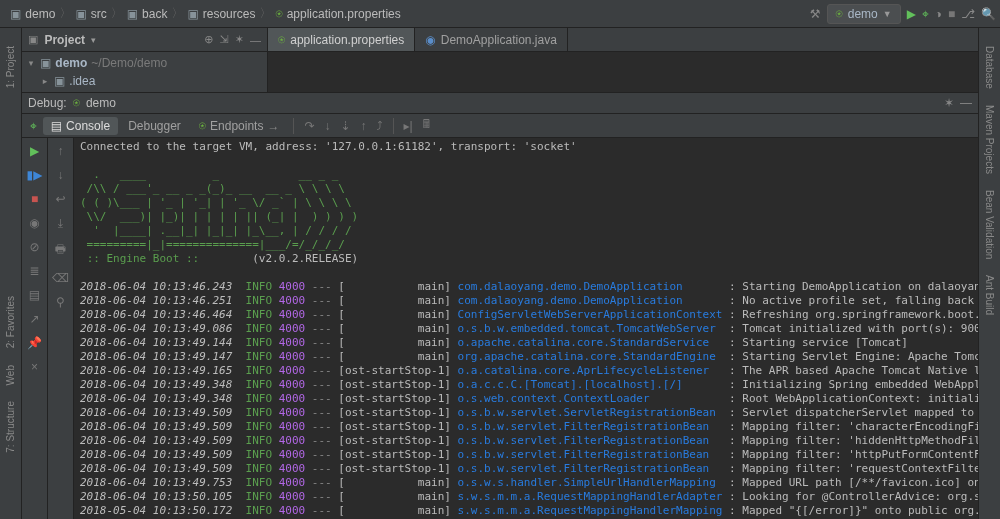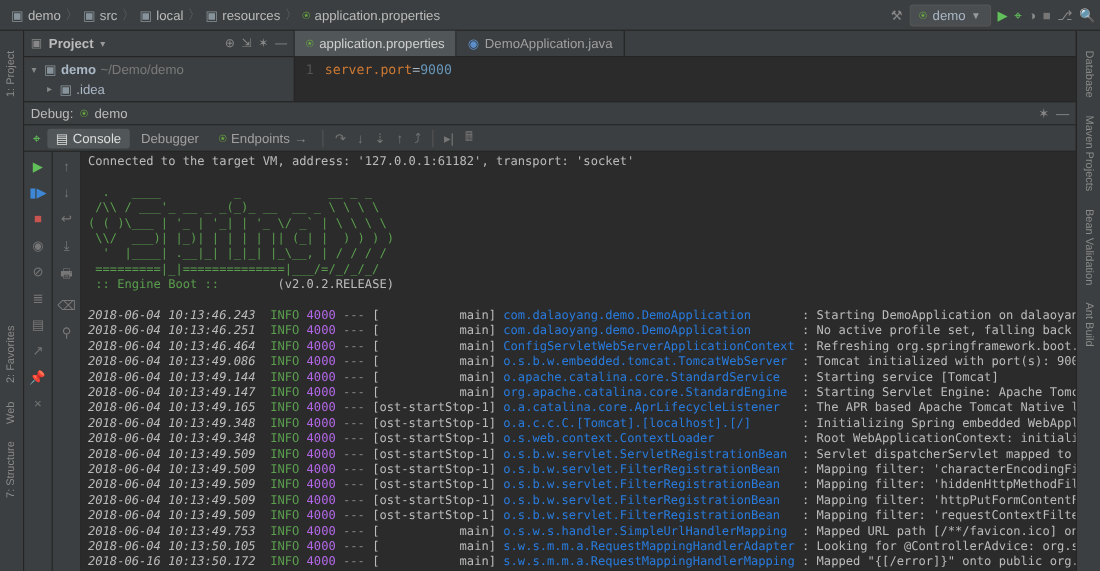--- a/index.html
+++ b/index.html
@@ -156,21 +156,21 @@
 
 <div class="topbar">
   <div class="crumb">
     <span class="folder-icn">▣</span>
     <span>demo</span>
     <span class="sep">〉</span>
     <span class="folder-icn">▣</span>
     <span>src</span>
     <span class="sep">〉</span>
     <span class="folder-icn">▣</span>
-    <span>local</span>
+    <span>back</span>
     <span class="sep">〉</span>
     <span class="folder-icn">▣</span>
     <span>resources</span>
     <span class="sep">〉</span>
     <span class="spring-icn">⍟</span>
     <span>application.properties</span>
   </div>
   <div class="filler"></div>
   <div class="right">
     <span class="icn">⚒</span>
@@ -227,23 +227,20 @@
         <div class="editor-tabs">
           <div class="editor-tab active">
             <span class="spring-icn">⍟</span>
             <span>application.properties</span>
           </div>
           <div class="editor-tab">
             <span style="color:#5a8dc9">◉</span>
             <span>DemoApplication.java</span>
           </div>
         </div>
-        <div class="editor-content">
-          <span style="color:#555; margin-right:10px;">1</span><span class="key">server.port</span><span>=</span><span class="val">9000</span>
-        </div>
       </div>
     </div>
 
     <div class="debug-bar">
       <span class="lbl">Debug:</span>
       <span class="spring-icn">⍟</span>
       <span>demo</span>
       <div class="spacer"></div>
       <span class="icn">✶</span>
       <span class="icn">—</span>
@@ -313,21 +310,21 @@
 <span class="log"><span class="ts">2018-06-04 10:13:49.165</span>  <span class="lvl">INFO</span> <span class="pid">4000</span> <span class="dash">--- </span><span class="thr">[ost-startStop-1]</span> <span class="logger">o.a.catalina.core.AprLifecycleListener  </span> <span class="msg">: The APR based Apache Tomcat Native library which allows optimal pe</span></span>
 <span class="log"><span class="ts">2018-06-04 10:13:49.348</span>  <span class="lvl">INFO</span> <span class="pid">4000</span> <span class="dash">--- </span><span class="thr">[ost-startStop-1]</span> <span class="logger">o.a.c.c.C.[Tomcat].[localhost].[/]      </span> <span class="msg">: Initializing Spring embedded WebApplicationContext</span></span>
 <span class="log"><span class="ts">2018-06-04 10:13:49.348</span>  <span class="lvl">INFO</span> <span class="pid">4000</span> <span class="dash">--- </span><span class="thr">[ost-startStop-1]</span> <span class="logger">o.s.web.context.ContextLoader           </span> <span class="msg">: Root WebApplicationContext: initialization completed in 2889 ms</span></span>
 <span class="log"><span class="ts">2018-06-04 10:13:49.509</span>  <span class="lvl">INFO</span> <span class="pid">4000</span> <span class="dash">--- </span><span class="thr">[ost-startStop-1]</span> <span class="logger">o.s.b.w.servlet.ServletRegistrationBean </span> <span class="msg">: Servlet dispatcherServlet mapped to [/]</span></span>
 <span class="log"><span class="ts">2018-06-04 10:13:49.509</span>  <span class="lvl">INFO</span> <span class="pid">4000</span> <span class="dash">--- </span><span class="thr">[ost-startStop-1]</span> <span class="logger">o.s.b.w.servlet.FilterRegistrationBean  </span> <span class="msg">: Mapping filter: 'characterEncodingFilter' to: [/*]</span></span>
 <span class="log"><span class="ts">2018-06-04 10:13:49.509</span>  <span class="lvl">INFO</span> <span class="pid">4000</span> <span class="dash">--- </span><span class="thr">[ost-startStop-1]</span> <span class="logger">o.s.b.w.servlet.FilterRegistrationBean  </span> <span class="msg">: Mapping filter: 'hiddenHttpMethodFilter' to: [/*]</span></span>
 <span class="log"><span class="ts">2018-06-04 10:13:49.509</span>  <span class="lvl">INFO</span> <span class="pid">4000</span> <span class="dash">--- </span><span class="thr">[ost-startStop-1]</span> <span class="logger">o.s.b.w.servlet.FilterRegistrationBean  </span> <span class="msg">: Mapping filter: 'httpPutFormContentFilter' to: [/*]</span></span>
 <span class="log"><span class="ts">2018-06-04 10:13:49.509</span>  <span class="lvl">INFO</span> <span class="pid">4000</span> <span class="dash">--- </span><span class="thr">[ost-startStop-1]</span> <span class="logger">o.s.b.w.servlet.FilterRegistrationBean  </span> <span class="msg">: Mapping filter: 'requestContextFilter' to: [/*]</span></span>
 <span class="log"><span class="ts">2018-06-04 10:13:49.753</span>  <span class="lvl">INFO</span> <span class="pid">4000</span> <span class="dash">--- </span><span class="thr">[           main]</span> <span class="logger">o.s.w.s.handler.SimpleUrlHandlerMapping </span> <span class="msg">: Mapped URL path [/**/favicon.ico] onto handler of type [class org.</span></span>
 <span class="log"><span class="ts">2018-06-04 10:13:50.105</span>  <span class="lvl">INFO</span> <span class="pid">4000</span> <span class="dash">--- </span><span class="thr">[           main]</span> <span class="logger">s.w.s.m.m.a.RequestMappingHandlerAdapter</span> <span class="msg">: Looking for @ControllerAdvice: org.springframework.boot.web.servle</span></span>
-<span class="log"><span class="ts">2018-06-16 10:13:50.172</span>  <span class="lvl">INFO</span> <span class="pid">4000</span> <span class="dash">--- </span><span class="thr">[           main]</span> <span class="logger">s.w.s.m.m.a.RequestMappingHandlerMapping</span> <span class="msg">: Mapped "{[/error]}" onto public org.springframework.http.ResponseE</span></span>
+<span class="log"><span class="ts">2018-05-04 10:13:50.172</span>  <span class="lvl">INFO</span> <span class="pid">4000</span> <span class="dash">--- </span><span class="thr">[           main]</span> <span class="logger">s.w.s.m.m.a.RequestMappingHandlerMapping</span> <span class="msg">: Mapped "{[/error]}" onto public org.springframework.http.ResponseE</span></span>
 <span class="log"><span class="ts">2018-06-04 10:13:50.174</span>  <span class="lvl">INFO</span> <span class="pid">4000</span> <span class="dash">--- </span><span class="thr">[           main]</span> <span class="logger">s.w.s.m.m.a.RequestMappingHandlerMapping</span> <span class="msg">: Mapped "{[/error],produces=[text/html]}" onto public org.springfra</span></span>
 
 
 
 
 
 </div>
     </div>
   </div>
 

